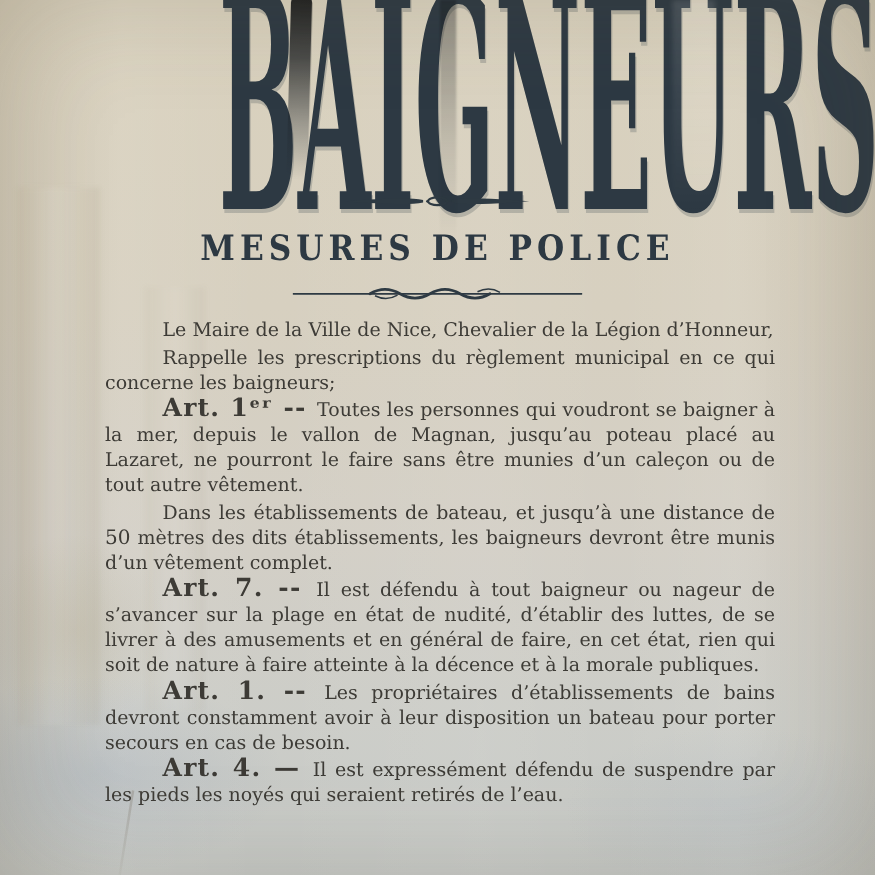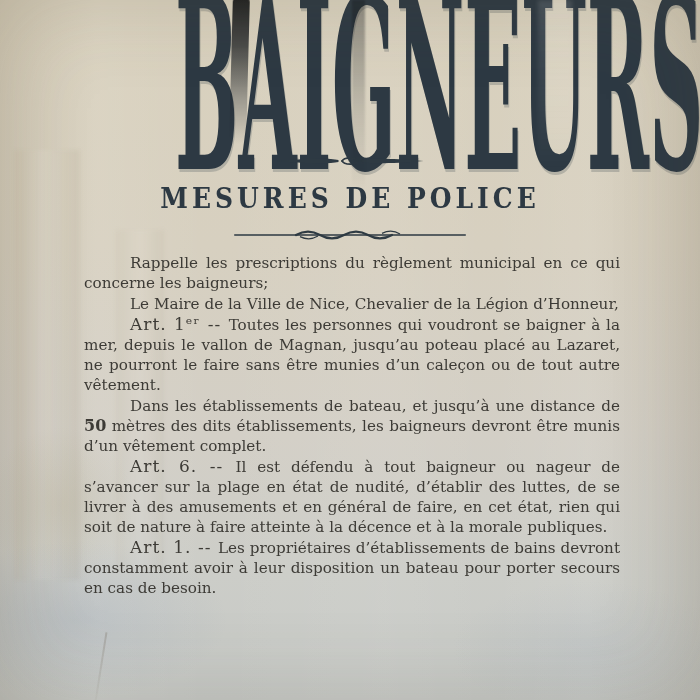--- a/index.html
+++ b/index.html
@@ -39,22 +39,22 @@
   .div1{position:absolute;top:153px;left:50%;transform:translateX(-50%);z-index:2;}
   .subtitle{position:absolute;top:182px;left:0;width:700px;z-index:2;text-align:center;
     font-weight:bold;font-size:25px;letter-spacing:4px;color:#2d3943;
     transform:scaleY(1.12);transform-origin:50% 0;}
   .div2{position:absolute;top:227px;left:50%;transform:translateX(-50%);z-index:2;}
   .ornament{fill:#2e3a43;stroke:none;}
 
   .body{position:absolute;left:84px;top:252px;width:536px;z-index:2;
     font-size:15.2px;line-height:20px;color:#3d3b36;text-align:justify;}
   .body p{margin:0;text-indent:46px;}
-  .art-label{font-weight:normal;font-size:17px;letter-spacing:1px;}
-  .bold-num{font-weight:bold;font-size:16px;}
+  .art-label{font-weight:bold;font-size:20px;letter-spacing:1px;}
+  .bold-num{font-weight:normal;font-size:16px;}
 </style>
 </head>
 <body>
 
 <div id="photo">
 
   <div class="hstreaks"></div>
   <div class="reflect-a"></div>
   <div class="reflect-b"></div>
   <div class="stain-tan"></div>
@@ -78,26 +78,27 @@
 
   <div class="div2">
     <svg width="232" height="14" viewBox="0 0 232 14">
       <rect class="ornament" x="0" y="6.3" width="232" height="1.4" rx="0.7"></rect>
       <path d="M62 7 c8 -4.6 16 -4.6 24 0 c8 4.6 16 4.6 24 0 c8 -4.6 16 -4.6 24 0 c8 4.6 16 4.6 24 0" fill="none" stroke="#2e3a43" stroke-width="2.2" stroke-linecap="round"></path>
       <path d="M66 8.6 c6 3 12 3 18 -0.5 M148 5.4 c6 -3 12 -3 18 0.5" fill="none" stroke="#2e3a43" stroke-width="1.2"></path>
     </svg>
   </div>
 
   <div class="body">
+    <p><span class="art-label"></span><span>Le Maire de la Ville de Nice, Chevalier de la Légion d’Honneur,</span><span class="bold-num"></span><span></span></p>
     <p><span class="art-label"></span><span>Rappelle les prescriptions du règlement municipal en ce qui concerne les baigneurs;</span><span class="bold-num"></span><span></span></p>
-    <p><span class="art-label"></span><span>Le Maire de la Ville de Nice, Chevalier de la Légion d’Honneur,</span><span class="bold-num"></span><span></span></p>
     <p><span class="art-label">Art. 1ᵉʳ -- </span><span>Toutes les personnes qui voudront se baigner à la mer, depuis le vallon de Magnan, jusqu’au poteau placé au Lazaret, ne pourront le faire sans être munies d’un caleçon ou de tout autre vêtement.</span><span class="bold-num"></span><span></span></p>
     <p><span class="art-label"></span><span>Dans les établissements de bateau, et jusqu’à une distance de </span><span class="bold-num">50</span><span> mètres des dits établissements, les baigneurs devront être munis d’un vêtement complet.</span></p>
-    <p><span class="art-label">Art. 6. -- </span><span>Il est défendu à tout baigneur ou nageur de s’avancer sur la plage en état de nudité, d’établir des luttes, de se livrer à des amusements et en général de faire, en cet état, rien qui soit de nature à faire atteinte à la décence et à la morale publiques.</span><span class="bold-num"></span><span></span></p>
+    <p><span class="art-label">Art. 7. -- </span><span>Il est défendu à tout baigneur ou nageur de s’avancer sur la plage en état de nudité, d’établir des luttes, de se livrer à des amusements et en général de faire, en cet état, rien qui soit de nature à faire atteinte à la décence et à la morale publiques.</span><span class="bold-num"></span><span></span></p>
     <p><span class="art-label">Art. 1. -- </span><span>Les propriétaires d’établissements de bains devront constamment avoir à leur disposition un bateau pour porter secours en cas de besoin.</span><span class="bold-num"></span><span></span></p>
+    <p><span class="art-label">Art. 4. — </span><span>Il est expressément défendu de suspendre par les pieds les noyés qui seraient retirés de l’eau.</span><span class="bold-num"></span><span></span></p>
 
   </div>
 
   <div class="smudge"></div>
   <div class="band"></div>
   <div class="shine"></div>
   <div class="vignette"></div>
 
 </div>
 

